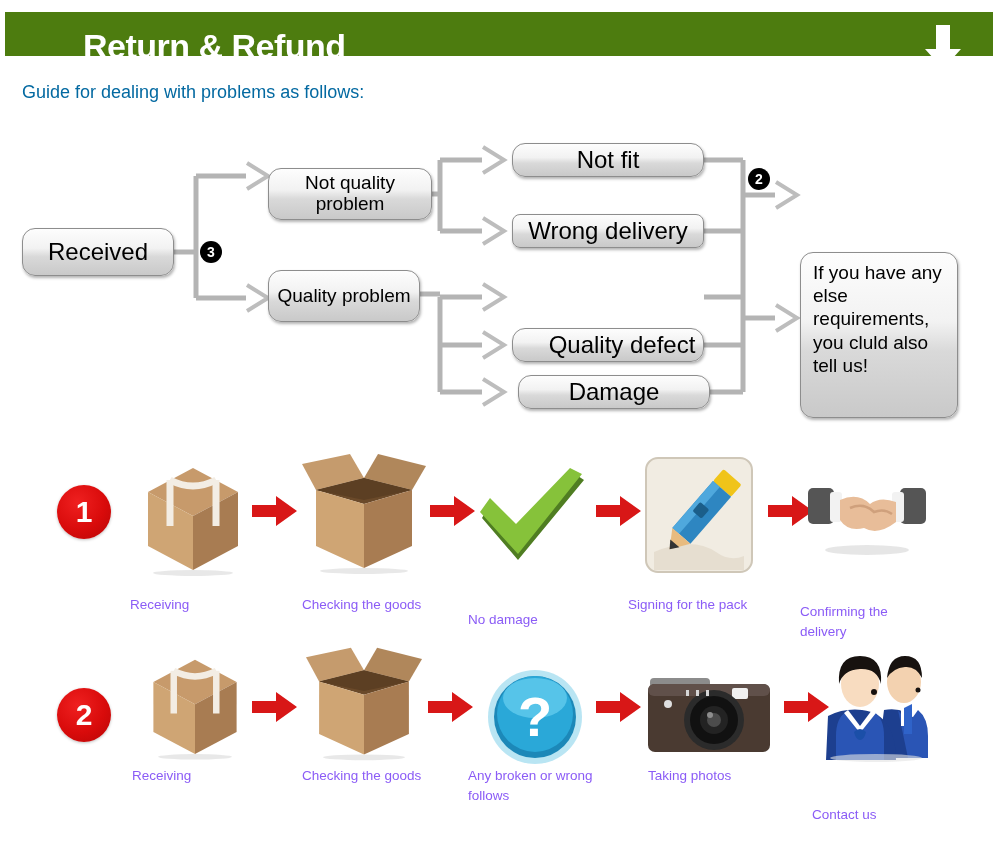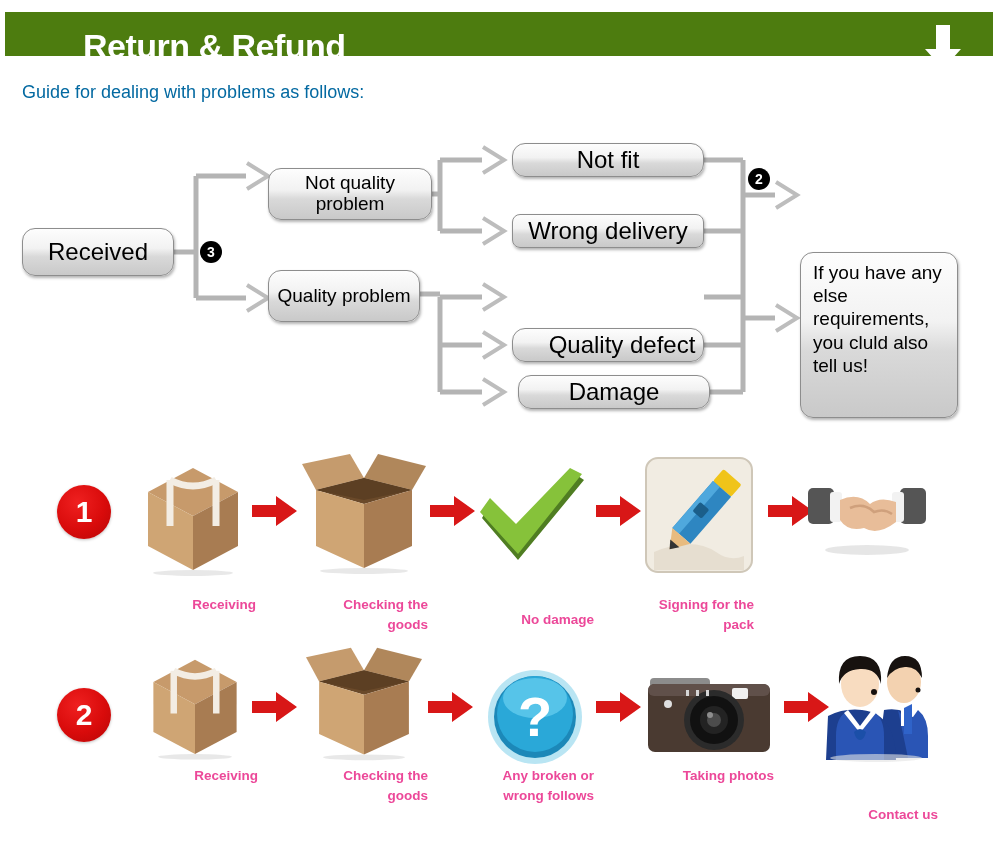--- a/index.html
+++ b/index.html
@@ -60,22 +60,22 @@
   
   .rows{position:absolute;left:0;top:430px;width:1000px;height:411px;}
   .num-badge{
     position:absolute;width:54px;height:54px;border-radius:50%;
     background:radial-gradient(circle at 38% 32%,#ef2020 0%,#d90b0b 55%,#b60606 100%);
     color:#fff;font-size:30px;font-weight:bold;
     display:flex;align-items:center;justify-content:center;
     box-shadow:0 1px 3px rgba(0,0,0,.25);
   }
   .step-label{
-    position:absolute;text-align:right;
-    font-size:13.5px;color:#ec4899;line-height:1.45;font-weight:bold;
+    position:absolute;text-align:left;
+    font-size:13.5px;color:#8b5cf6;line-height:1.45;
   }
   .ricon{position:absolute;}
   .rarrow{position:absolute;width:46px;height:34px;}
 </style>
 </head>
 <body>
 
 <div class="page">
 
   <div class="header-bar">
@@ -240,20 +240,21 @@
       <rect x="86" y="22" width="12" height="30" rx="3" fill="#f2f2f2"></rect>
       <path d="M34,30 Q52,22 64,34 Q74,26 90,32 L90,52 Q72,66 58,58 Q42,62 34,50 Z" fill="#e8bd99"></path>
       <path d="M44,38 Q58,32 68,42 Q78,38 86,44" stroke="#cfa07c" stroke-width="2.5" fill="none"></path>
       <ellipse cx="61" cy="80" rx="42" ry="5" fill="#dcdcdc" opacity="0.7"></ellipse>
     </svg>
 
     <div class="step-label" style="left:130px;top:165px;width:126px;">Receiving</div>
     <div class="step-label" style="left:302px;top:165px;width:126px;">Checking the goods</div>
     <div class="step-label" style="left:468px;top:180px;width:126px;">No damage</div>
     <div class="step-label" style="left:628px;top:165px;width:126px;">Signing for the pack</div>
+    <div class="step-label" style="left:800px;top:172px;width:130px;">Confirming the delivery</div>
 
     <div class="num-badge" style="left:57px;top:258px;">
       <span>2</span>
     </div>
 
     <svg class="ricon" style="left:146px;top:222px;width:98px;height:108px;" viewBox="0 0 106 116">
       <polygon points="8,32 53,8 98,32 53,56" fill="#c79a6b"></polygon>
       <polygon points="8,32 53,56 53,110 8,86" fill="#cfa574"></polygon>
       <polygon points="53,56 98,32 98,86 53,110" fill="#a87c52"></polygon>
       <path d="M30,20 L30,66 M76,20 L76,66" stroke="#f3ede4" stroke-width="7" fill="none"></path>

